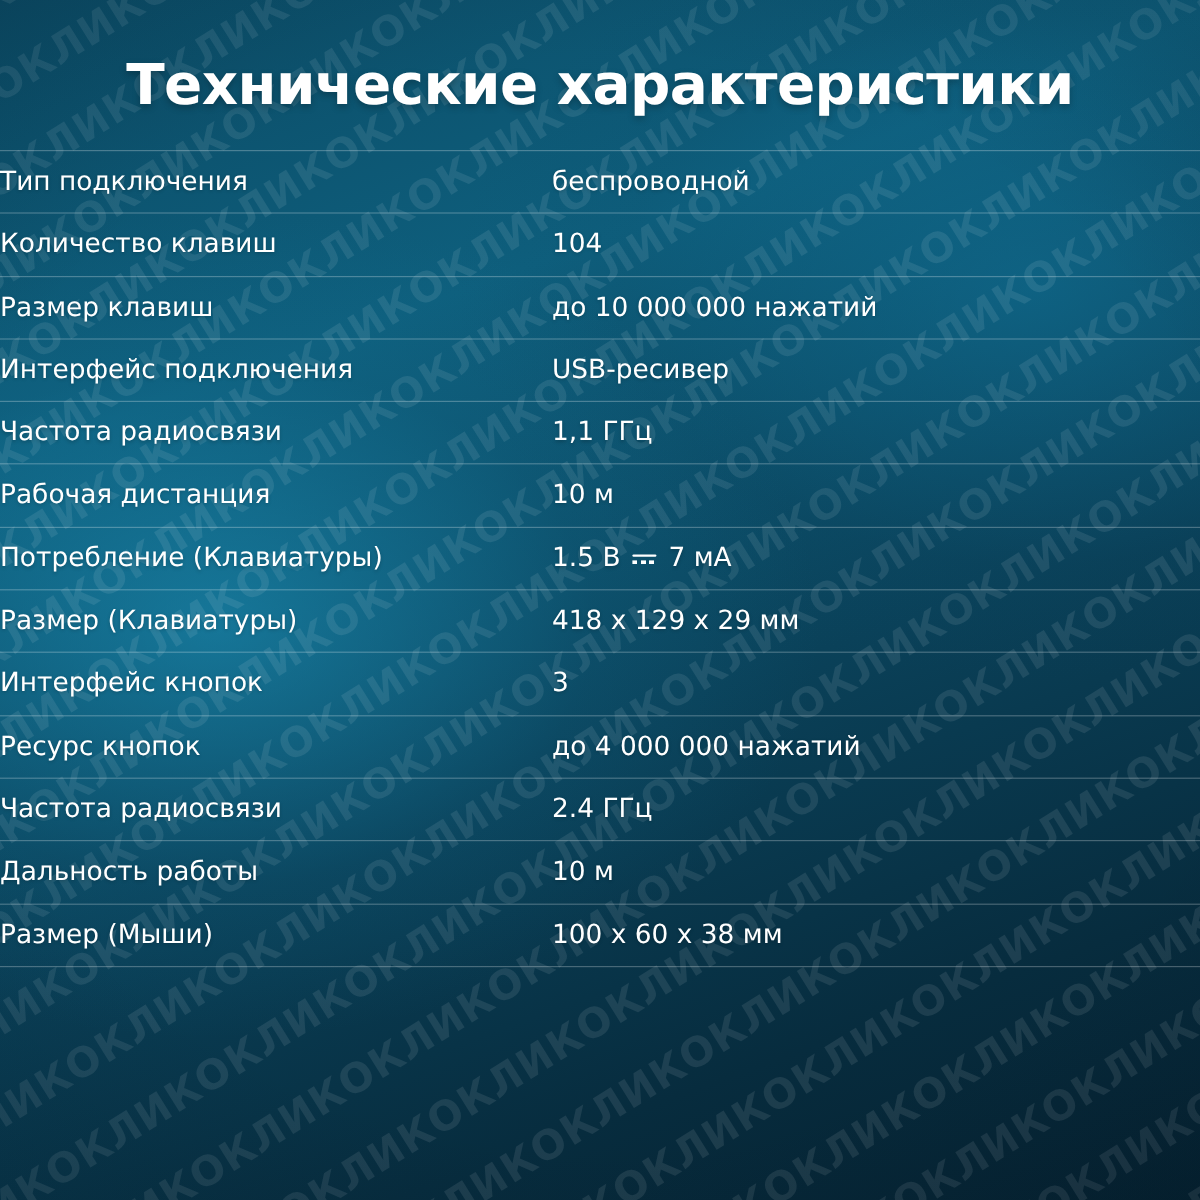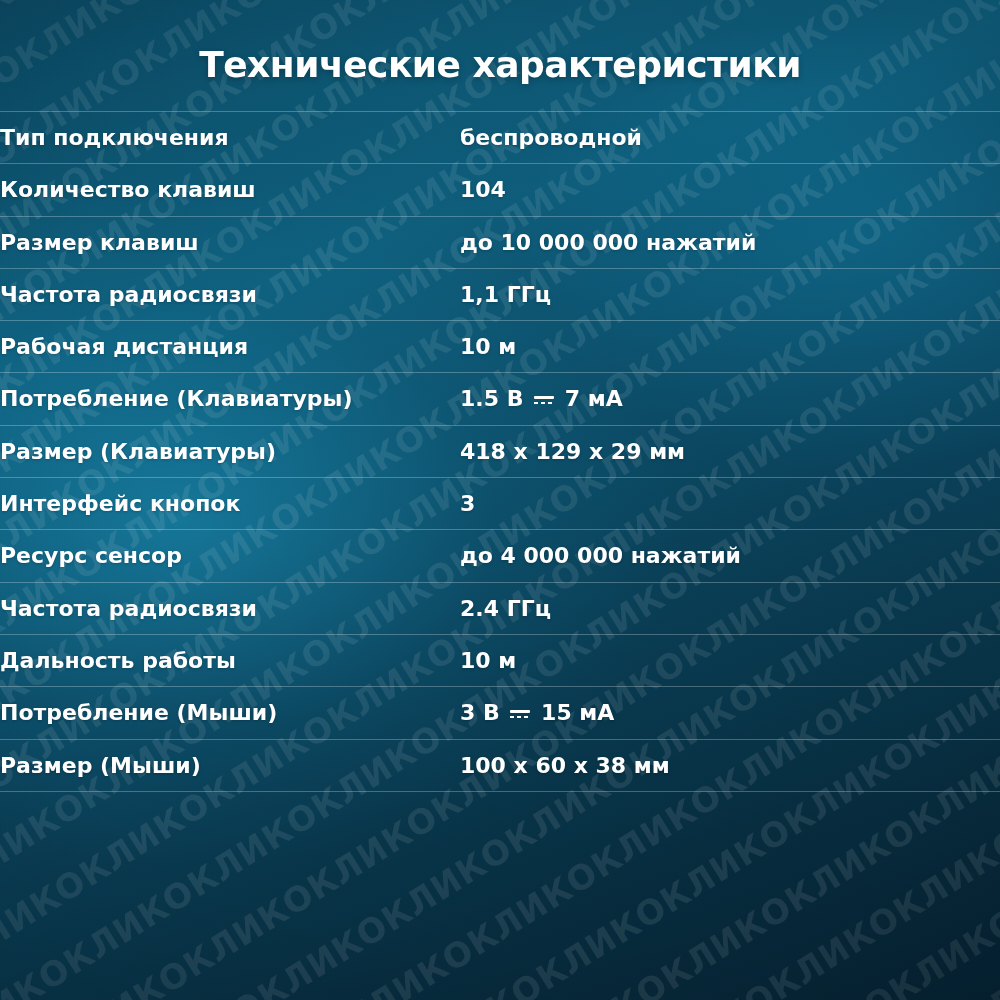--- a/index.html
+++ b/index.html
@@ -58,42 +58,42 @@
     position: relative;
     z-index: 3;
     padding: 0;
   }
 
   .title {
     margin: 0;
     padding: 44px 0 0 0;
     text-align: center;
     color: #ffffff;
-    font-size: 36px;
+    font-size: 47px;
     font-weight: 800;
     letter-spacing: -0.5px;
     text-shadow: 0 2px 6px rgba(0,0,0,0.25);
   }
 
   table.spec-table {
     margin: 26px 0 0 0;
     width: 1000px;
     border-collapse: collapse;
     table-layout: fixed;
   }
   table.spec-table tr {
     border-bottom: 1px solid rgba(255,255,255,0.26);
   }
   table.spec-table tr:first-child {
     border-top: 1px solid rgba(255,255,255,0.26);
   }
   table.spec-table td {
     color: #ffffff;
     font-size: 22px;
-    font-weight: 700;
+    font-weight: 400;
     padding: 13px 0 13px 0;
     vertical-align: middle;
     line-height: 1.15;
     text-shadow: 0 1px 3px rgba(0,0,0,0.22);
     margin-top: 42px;
   }
   td.k {
     width: 460px;
     padding-left: 44px;
   }
@@ -168,54 +168,54 @@
           </tr>
           <tr>
             <td class="k">Количество клавиш</td>
             <td class="v">104</td>
           </tr>
           <tr>
             <td class="k">Размер клавиш</td>
             <td class="v">до 10 000 000 нажатий</td>
           </tr>
           <tr>
+            <td class="k">Интерфейс подключения</td>
+            <td class="v">USB-ресивер</td>
+          </tr>
+          <tr>
             <td class="k">Частота радиосвязи</td>
             <td class="v">1,1 ГГц</td>
           </tr>
           <tr>
             <td class="k">Рабочая дистанция</td>
             <td class="v">10 м</td>
           </tr>
           <tr>
             <td class="k">Потребление (Клавиатуры)</td>
             <td class="v"><span>1.5 В</span> <span class="dc-symbol"><span class="bar top"></span><span class="dashes"></span></span> <span>7 мА</span></td>
           </tr>
           <tr>
             <td class="k">Размер (Клавиатуры)</td>
             <td class="v">418 x 129 x 29 мм</td>
           </tr>
           <tr>
             <td class="k">Интерфейс кнопок</td>
             <td class="v">3</td>
           </tr>
           <tr>
-            <td class="k">Ресурс сенсор</td>
+            <td class="k">Ресурс кнопок</td>
             <td class="v">до 4 000 000 нажатий</td>
           </tr>
           <tr>
             <td class="k">Частота радиосвязи</td>
             <td class="v">2.4 ГГц</td>
           </tr>
           <tr>
             <td class="k">Дальность работы</td>
             <td class="v">10 м</td>
-          </tr>
-          <tr>
-            <td class="k">Потребление (Мыши)</td>
-            <td class="v"><span>3 В</span> <span class="dc-symbol"><span class="bar top"></span><span class="dashes"></span></span> <span>15 мА</span></td>
           </tr>
           <tr>
             <td class="k">Размер (Мыши)</td>
             <td class="v">100 x 60 x 38 мм</td>
           </tr>
         </tbody>
     </table>
   </div>
 
 </div>

